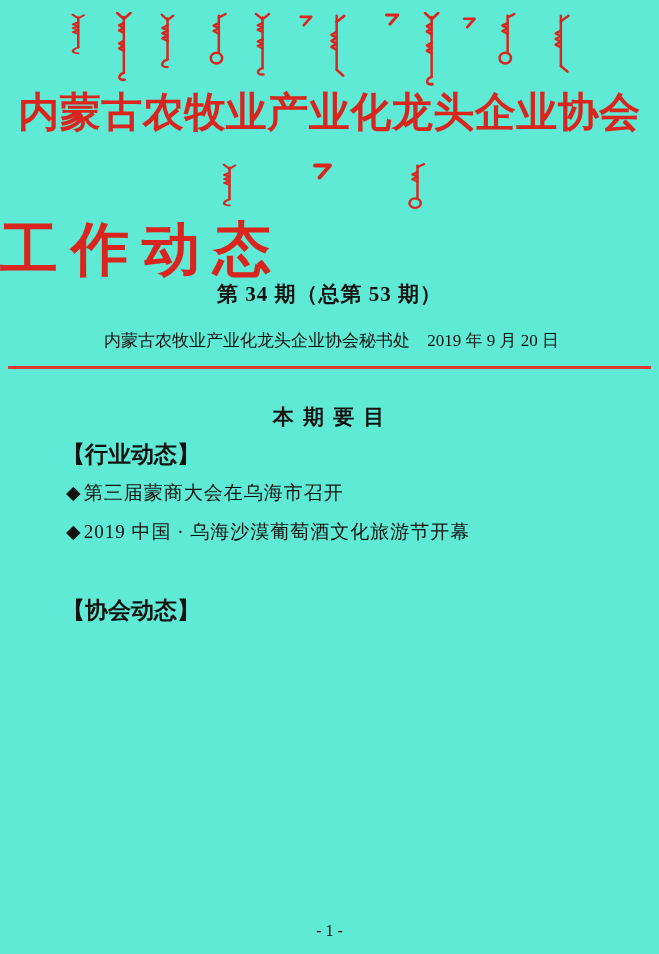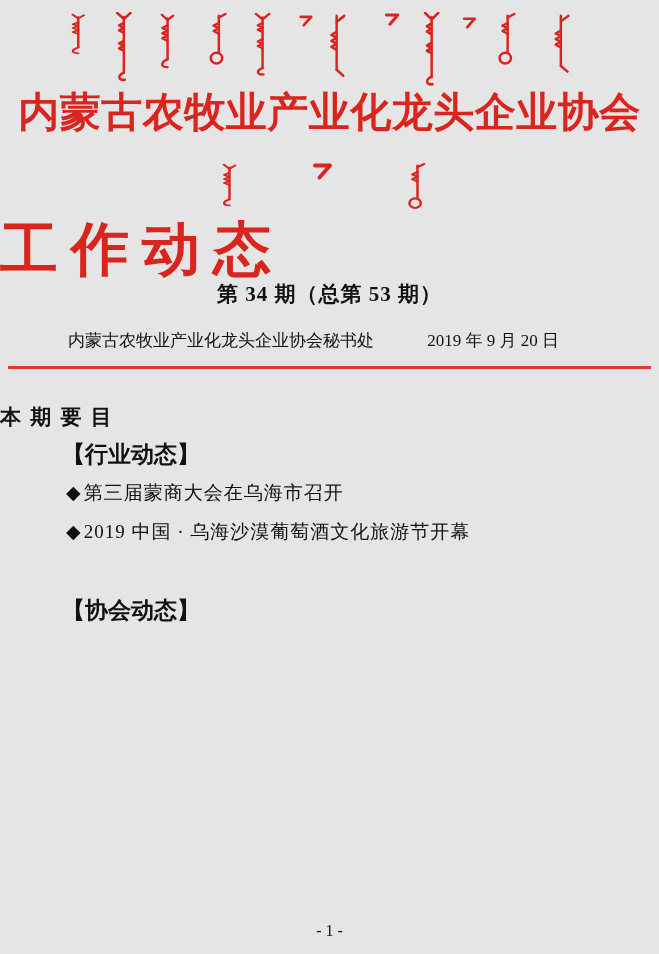--- a/index.html
+++ b/index.html
@@ -1,19 +1,19 @@
 <!DOCTYPE html>
 <html><head>
 <meta charset="utf-8">
 <style>
   html,body{margin:0;padding:0;background:#ffffff;}
   .page{
     position:relative;
     width:659px;height:954px;
-    background:#e5e5e5;
+    background:#5eead4;
     overflow:hidden;
     font-family:"Liberation Serif","DejaVu Serif",serif;
     color:#111111;
   }
   
   .mong-top{
     padding-top:12px;
     display:flex;justify-content:center;
   }
   .org-title{
@@ -42,38 +42,39 @@
   }
   .issue-line{
     font-size:21px;
     font-weight:bold;
     line-height:26px;
     text-align:center;
     letter-spacing:1px;
   }
   .meta-row{
     margin-top:22px;
-    padding:0 100px 0 68px;
+    padding:0 100px 0 104px;
     display:flex;
     justify-content:space-between;
     font-size:17px;
     line-height:24px;
     white-space:nowrap;
   }
   .red-rule{
     margin:13px 8px 0 8px;
     height:3px;
     background:#e23734;
   }
   
   .toc-heading{
     margin-top:35px;
     font-size:21px;
     font-weight:bold;
     line-height:26px;
+    text-align:center;
     letter-spacing:2px;
   }
   .section-label{
     margin:11px 0 0 62px;
     font-family:"Liberation Sans","DejaVu Sans",sans-serif;
     font-size:23px;
     font-weight:bold;
     line-height:26px;
   }
   .section-label.assoc{margin-top:52px;}

